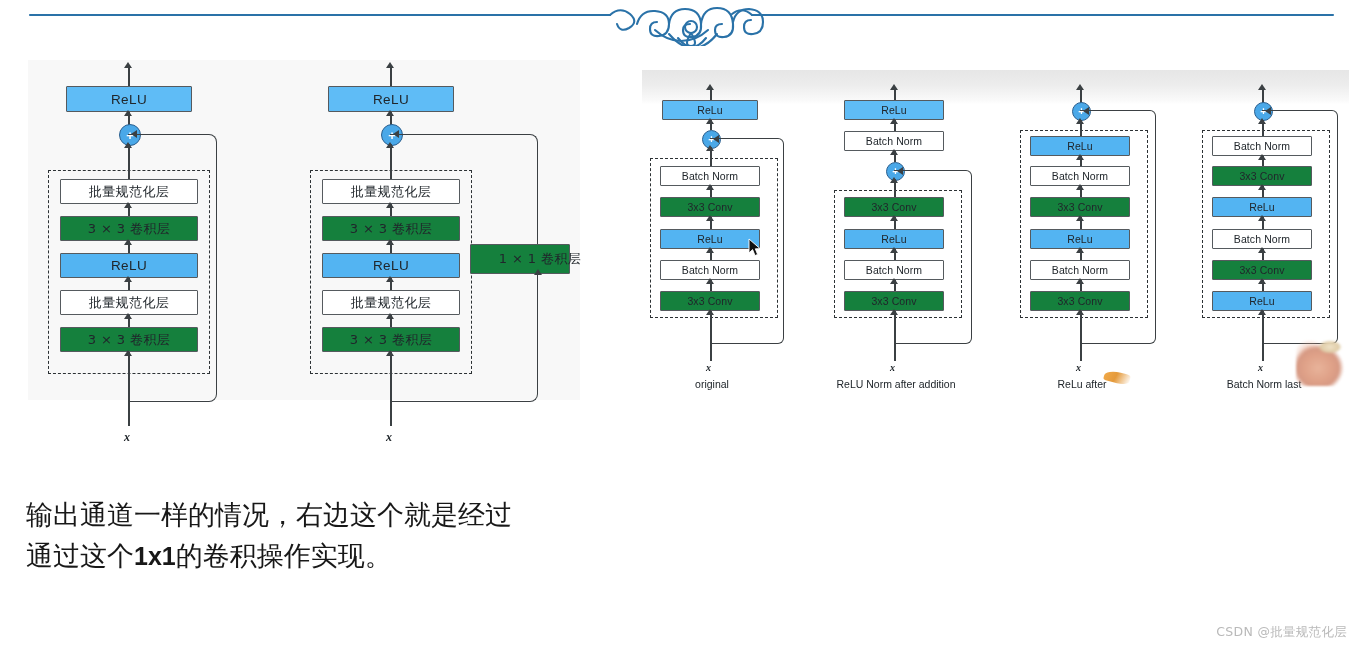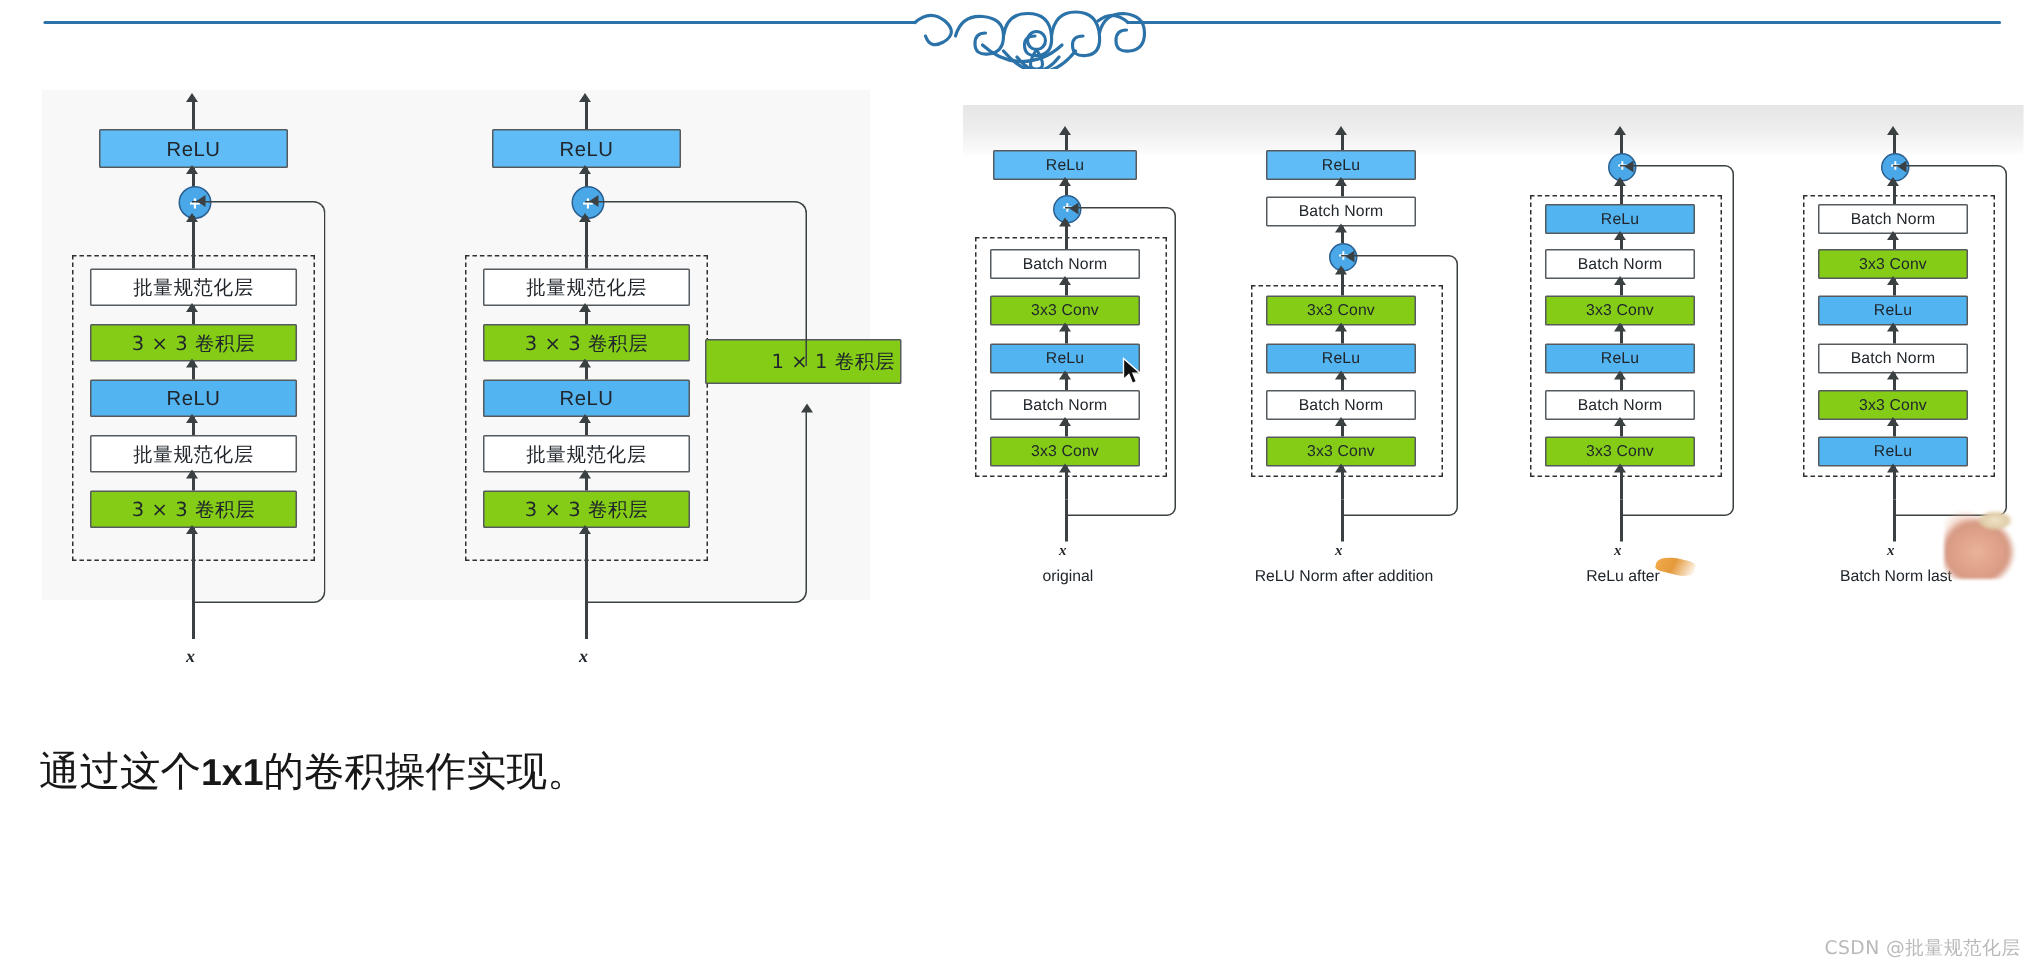--- a/index.html
+++ b/index.html
@@ -32,21 +32,21 @@
   
   .node{
     position:absolute;box-sizing:border-box;
     border:1.4px solid #555a5e;border-radius:1px;
     display:flex;align-items:center;justify-content:center;
     color:#20262b;white-space:nowrap;
     background:#ffffff;
   }
   .node.relu-dark{background:#5fbcf6;}
   .node.relu-mid{background:#53b4f2;}
-  .node.conv{background:#84cc16;}
+  .node.conv{background:#15803d;}
   .node.bn{background:#ffffff;}
 
   
   #left-figure .node{font-size:13.5px;letter-spacing:.4px;}
   #left-figure .node.cn{font-family:"DejaVu Sans","Liberation Sans",sans-serif;font-size:13px;}
   
   #right-figure .node{font-size:10.5px;letter-spacing:.1px;}
 
   
   .vline{position:absolute;background:#3b4043;width:1.6px;}
@@ -215,21 +215,21 @@
     <div class="vline" style="left:92px;top:218px;height:12px;"></div>
     <div class="arrow-up" style="left:88px;top:216px;"></div>
     <div class="vline" style="left:92px;top:255px;height:12px;"></div>
     <div class="arrow-up" style="left:88px;top:253px;"></div>
     <div class="vline" style="left:92px;top:292px;height:30px;"></div>
     <div class="arrow-up" style="left:88px;top:290px;"></div>
 
     <div class="vline" style="left:92px;top:322px;height:44px;"></div>
     <div class="xlabel" style="left:88px;top:370px;">x</div>
 
-    <div class="node conv cn" style="left:172px;top:166px;width:131px;height:30px;padding-left:40px;">1 × 1 卷积层</div>
+    <div class="node conv cn" style="left:172px;top:184px;width:100px;height:30px;padding-left:40px;">1 × 1 卷积层</div>
 
     <div class="skip" style="left:92px;top:74px;width:148px;height:110px;border-left:none;border-bottom:none;border-top:1.5px solid #3b4043;border-right:1.5px solid #3b4043;border-radius:0 8px 0 0;"></div>
     <div class="arrow-left" style="left:95px;top:70px;"></div>
 
     <div class="skip" style="left:92px;top:211px;width:148px;height:131px;border-left:none;border-top:none;border-right:1.5px solid #3b4043;border-bottom:1.5px solid #3b4043;border-radius:0 0 8px 0;"></div>
     <div class="arrow-up" style="left:236px;top:209px;"></div>
   </div>
 </div>
 
 <div id="right-figure">
@@ -384,18 +384,19 @@
   </div>
 </div>
 
 <svg id="mouse-cursor" viewBox="0 0 14 20">
   <path d="M1 1 L1 15 L4.6 11.6 L7 17.6 L9.6 16.4 L7.3 10.8 L12 10.6 Z" fill="#111111" stroke="#ffffff" stroke-width="0.9"></path>
 </svg>
 <div id="laser-pointer"></div>
 <div id="hand-overlay"></div>
 
 <div id="narration">
+  <div style="text-indent:0;">输出通道一样的情况，右边这个就是经过</div>
   <div style="text-indent:0;">
     <span>通过这个</span><span class="latin">1x1</span><span>的卷积操作实现。</span>
   </div>
 </div>
 
 <div id="watermark">CSDN @批量规范化层</div>
 
 </body></html>

